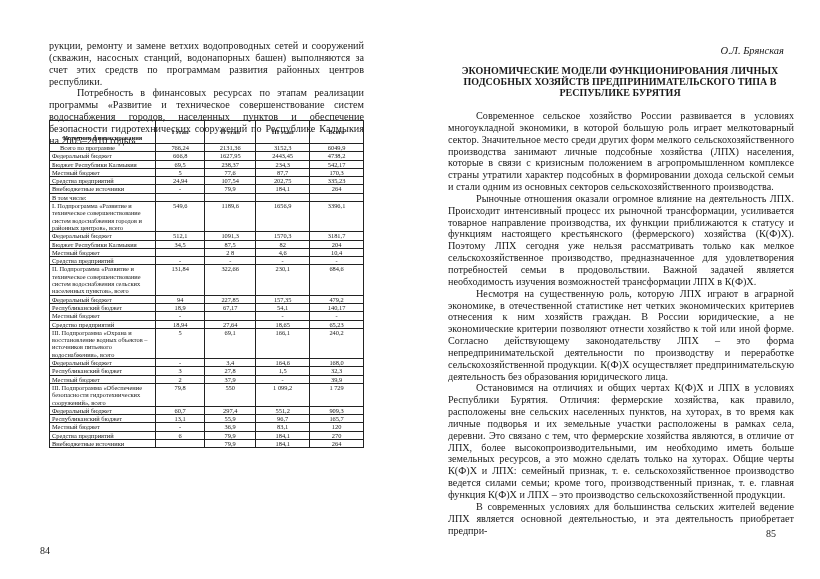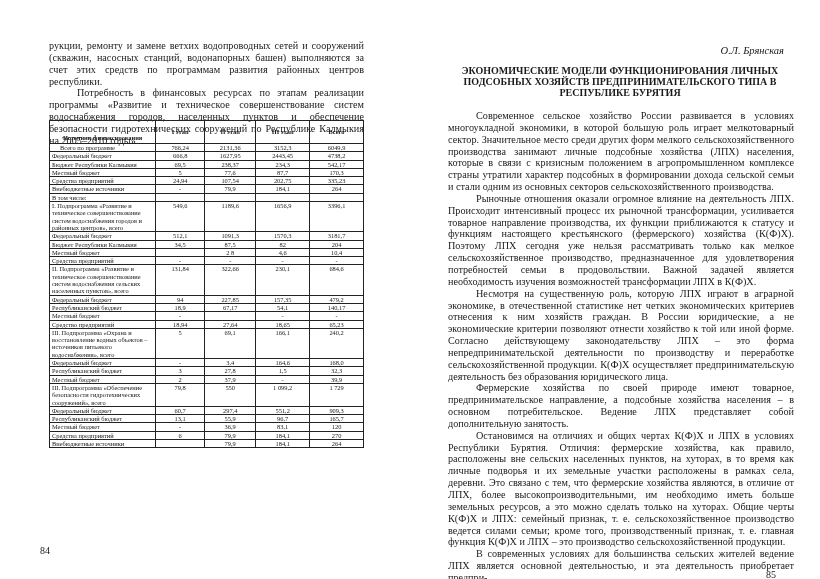--- a/index.html
+++ b/index.html
@@ -238,18 +238,17 @@
   <div class="pnum" style="left:40px; top:545px;">84</div>
 </div>
 
 <div class="page right">
   <div class="author">О.Л. Брянская</div>
   <div class="title">ЭКОНОМИЧЕСКИЕ МОДЕЛИ ФУНКЦИОНИРОВАНИЯ ЛИЧНЫХ ПОДСОБНЫХ ХОЗЯЙСТВ ПРЕДПРИНИМАТЕЛЬСКОГО ТИПА В РЕСПУБЛИКЕ БУРЯТИЯ</div>
   <div class="para" style="left:38px; top:110px; width:346px;">
     <p class="ind">Современное сельское хозяйство России развивается в условиях многоукладной экономики, в которой большую роль играет мелкотоварный сектор. Значительное место среди других форм мелкого сельскохозяйственного производства занимают личные подсобные хозяйства (ЛПХ) населения, которые в связи с кризисным положением в агропромышленном комплексе страны утратили характер подсобных в формировании дохода сельской семьи и стали одним из основных секторов сельскохозяйственного производства.</p>
     <p class="ind">Рыночные отношения оказали огромное влияние на деятельность ЛПХ. Происходит интенсивный процесс их рыночной трансформации, усиливается товарное направление производства, их функции приближаются к статусу и функциям настоящего крестьянского (фермерского) хозяйства (К(Ф)Х). Поэтому ЛПХ сегодня уже нельзя рассматривать только как мелкое сельскохозяйственное производство, предназначенное для удовлетворения потребностей семьи в продовольствии. Важной задачей является необходимость изучения возможностей трансформации ЛПХ в К(Ф)Х.</p>
     <p class="ind">Несмотря на существенную роль, которую ЛПХ играют в аграрной экономике, в отечественной статистике нет четких экономических критериев отнесения к ним хозяйств граждан. В России юридические, а не экономические критерии позволяют отнести хозяйство к той или иной форме. Согласно действующему законодательству ЛПХ – это форма непредпринимательской деятельности по производству и переработке сельскохозяйственной продукции. К(Ф)Х осуществляет предпринимательскую деятельность без образования юридического лица.</p>
-    <p class="ind">Фермерские хозяйства по своей природе имеют товарное, предпринимательское направление, а подсобные хозяйства населения – в основном потребительское. Ведение ЛПХ представляет собой дополнительную занятость.</p>
     <p class="ind">Остановимся на отличиях и общих чертах К(Ф)Х и ЛПХ в условиях Республики Бурятия. Отличия: фермерские хозяйства, как правило, расположены вне сельских населенных пунктов, на хуторах, в то время как личные подворья и их земельные участки расположены в рамках села, деревни. Это связано с тем, что фермерские хозяйства являются, в отличие от ЛПХ, более высокопроизводительными, им необходимо иметь больше земельных ресурсов, а это можно сделать только на хуторах. Общие черты К(Ф)Х и ЛПХ: семейный признак, т. е. сельскохозяйственное производство ведется силами семьи; кроме того, производственный признак, т. е. главная функция К(Ф)Х и ЛПХ – это производство сельскохозяйственной продукции.</p>
     <p class="ind">В современных условиях для большинства сельских жителей ведение ЛПХ является основной деятельностью, и эта деятельность приобретает предпри-</p>
   </div>
-  <div class="pnum" style="left:356px; top:528px;margin-top:41px;">85</div>
+  <div class="pnum" style="left:356px; top:528px;">85</div>
 </div>
 
 </body></html>

